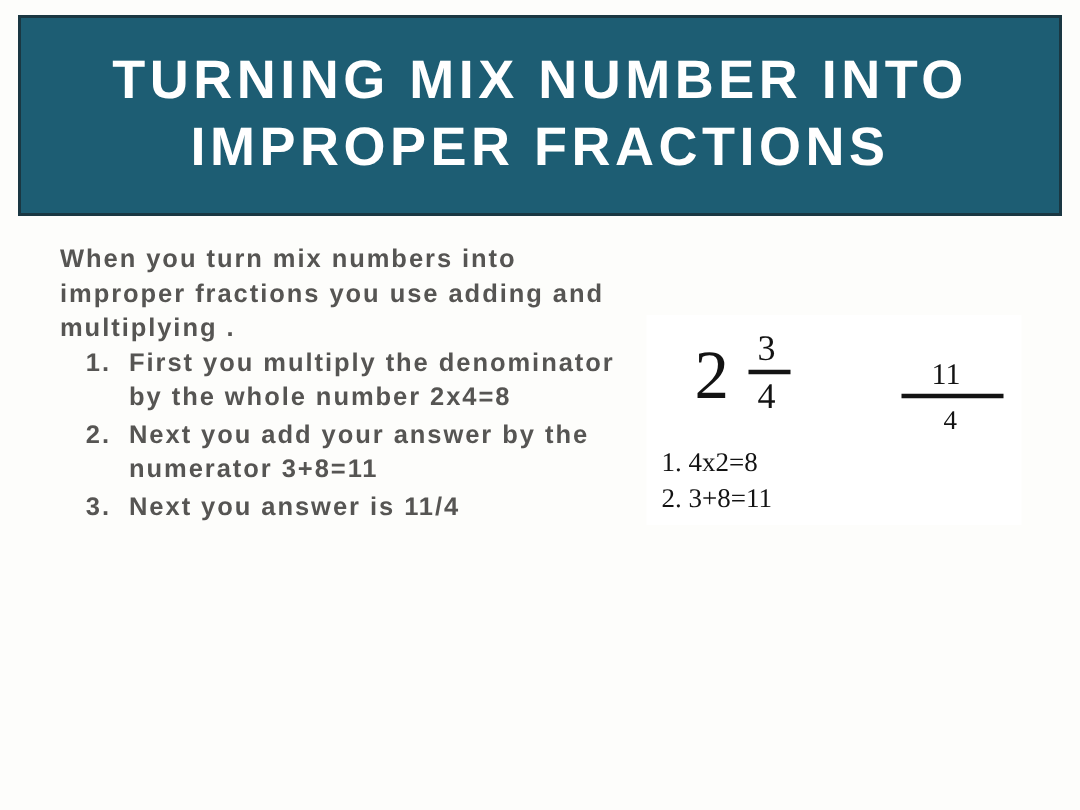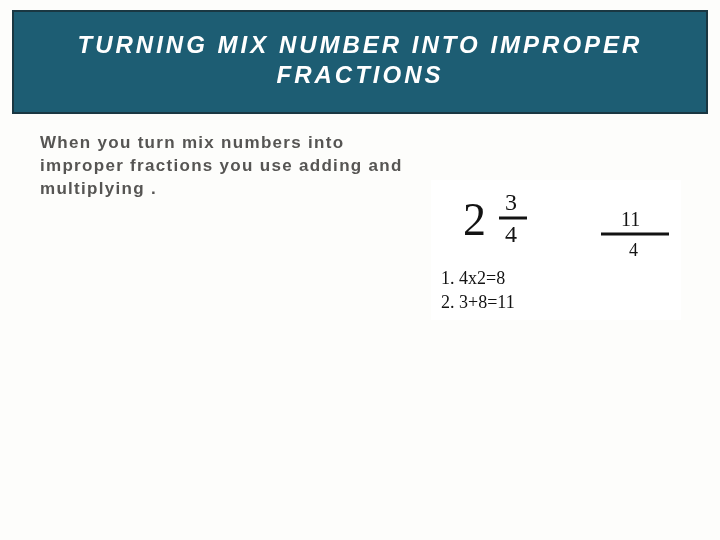--- a/index.html
+++ b/index.html
@@ -11,25 +11,24 @@
     overflow: hidden;
     position: relative;
   }
   .title-bar {
     background: #1d5d73;
     color: #ffffff;
     border: 2px solid #1a3742;
     margin: 10px 12px 0 12px;
     padding: 18px 20px 22px 20px;
     text-align: center;
-    font-size: 24px;
+    font-size: 36px;
     font-weight: 600;
     letter-spacing: 3px;
     line-height: 1.25;
-    font-style: italic;
   }
   .content {
     display: flex;
     padding: 18px 28px 0 40px;
   }
   .text-col {
     width: 380px;
     color: #565553;
     font-size: 17px;
     font-weight: 700;
@@ -61,20 +60,25 @@
   }
 </style>
 </head>
 <body>
 
 <div class="title-bar">TURNING MIX NUMBER INTO IMPROPER FRACTIONS</div>
 
 <div class="content">
   <div class="text-col">
     <p class="intro">When you turn mix numbers into improper fractions you use adding and multiplying .</p>
+    <ol>
+      <li>First you multiply the denominator by the whole number 2x4=8</li>
+      <li>Next you add your answer by the numerator 3+8=11</li>
+      <li>Next you answer is 11/4</li>
+    </ol>
   </div>
 
   <div class="img-col">
     <svg class="sketch" viewBox="0 0 250 140">
 
       <text x="32" y="55" font-size="46" font-family="Comic Sans MS, cursive" fill="#131313">2</text>
 
       <text x="74" y="30" font-size="24" font-family="Comic Sans MS, cursive" fill="#131313">3</text>
       <line x1="68" y1="38" x2="96" y2="38" stroke="#131313" stroke-width="3"></line>
       <text x="74" y="62" font-size="24" font-family="Comic Sans MS, cursive" fill="#131313">4</text>

